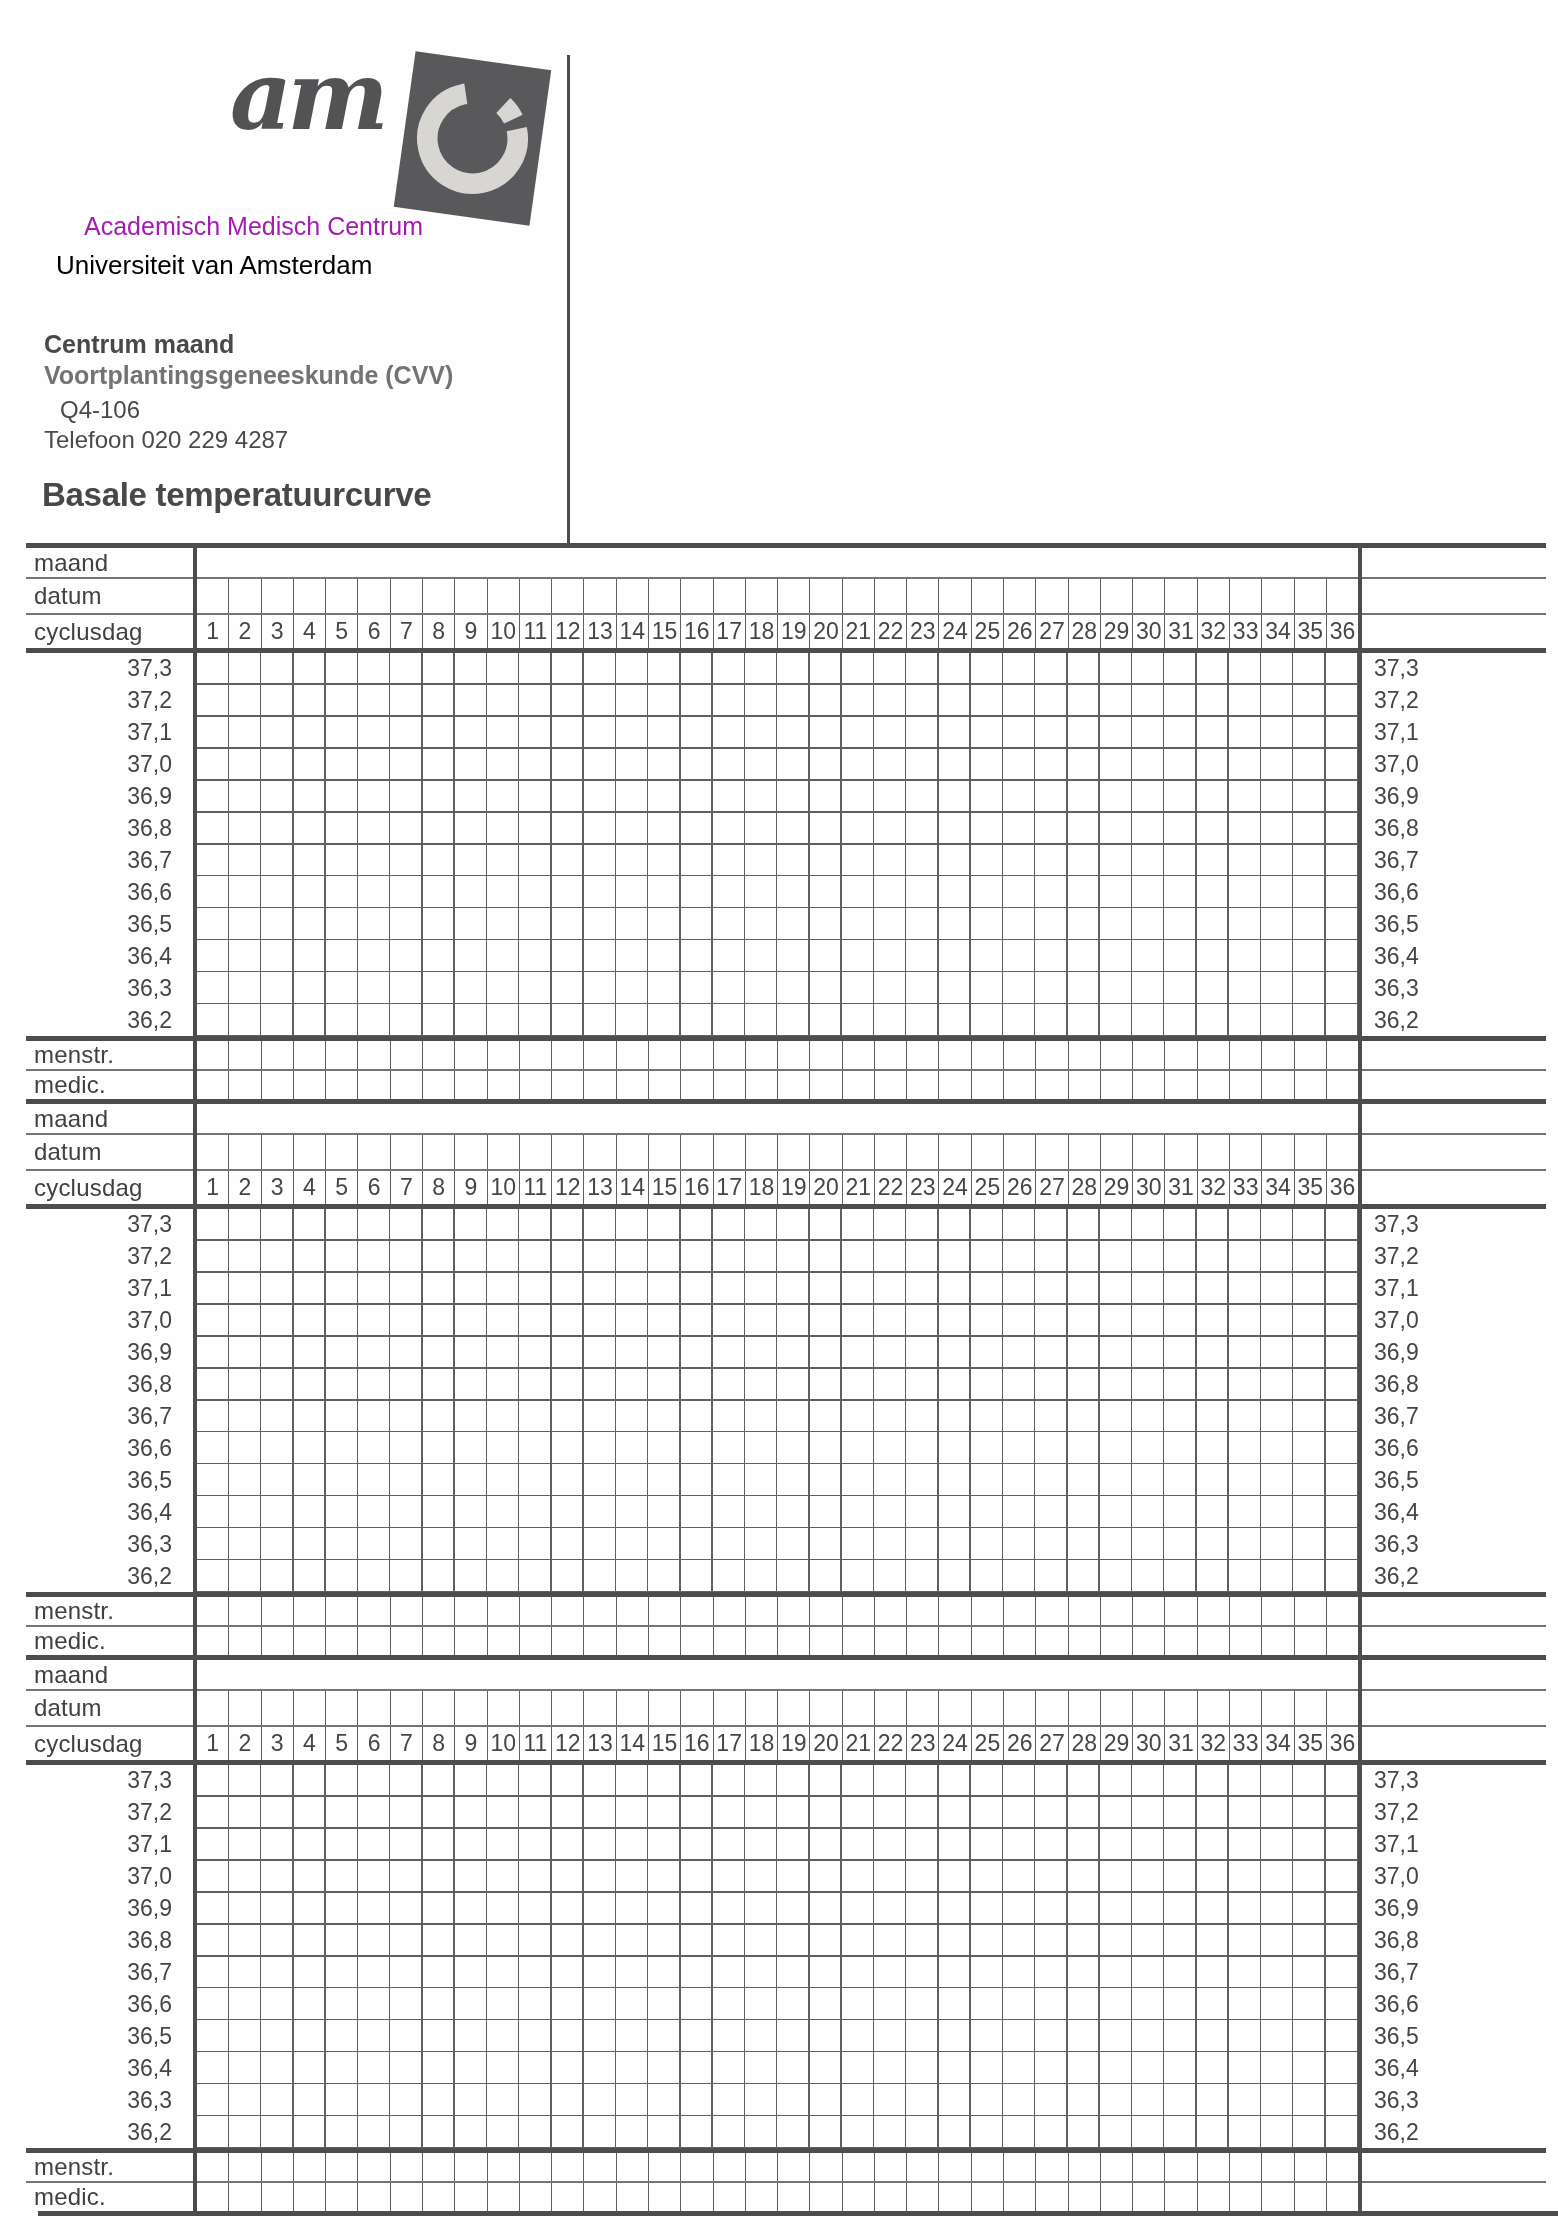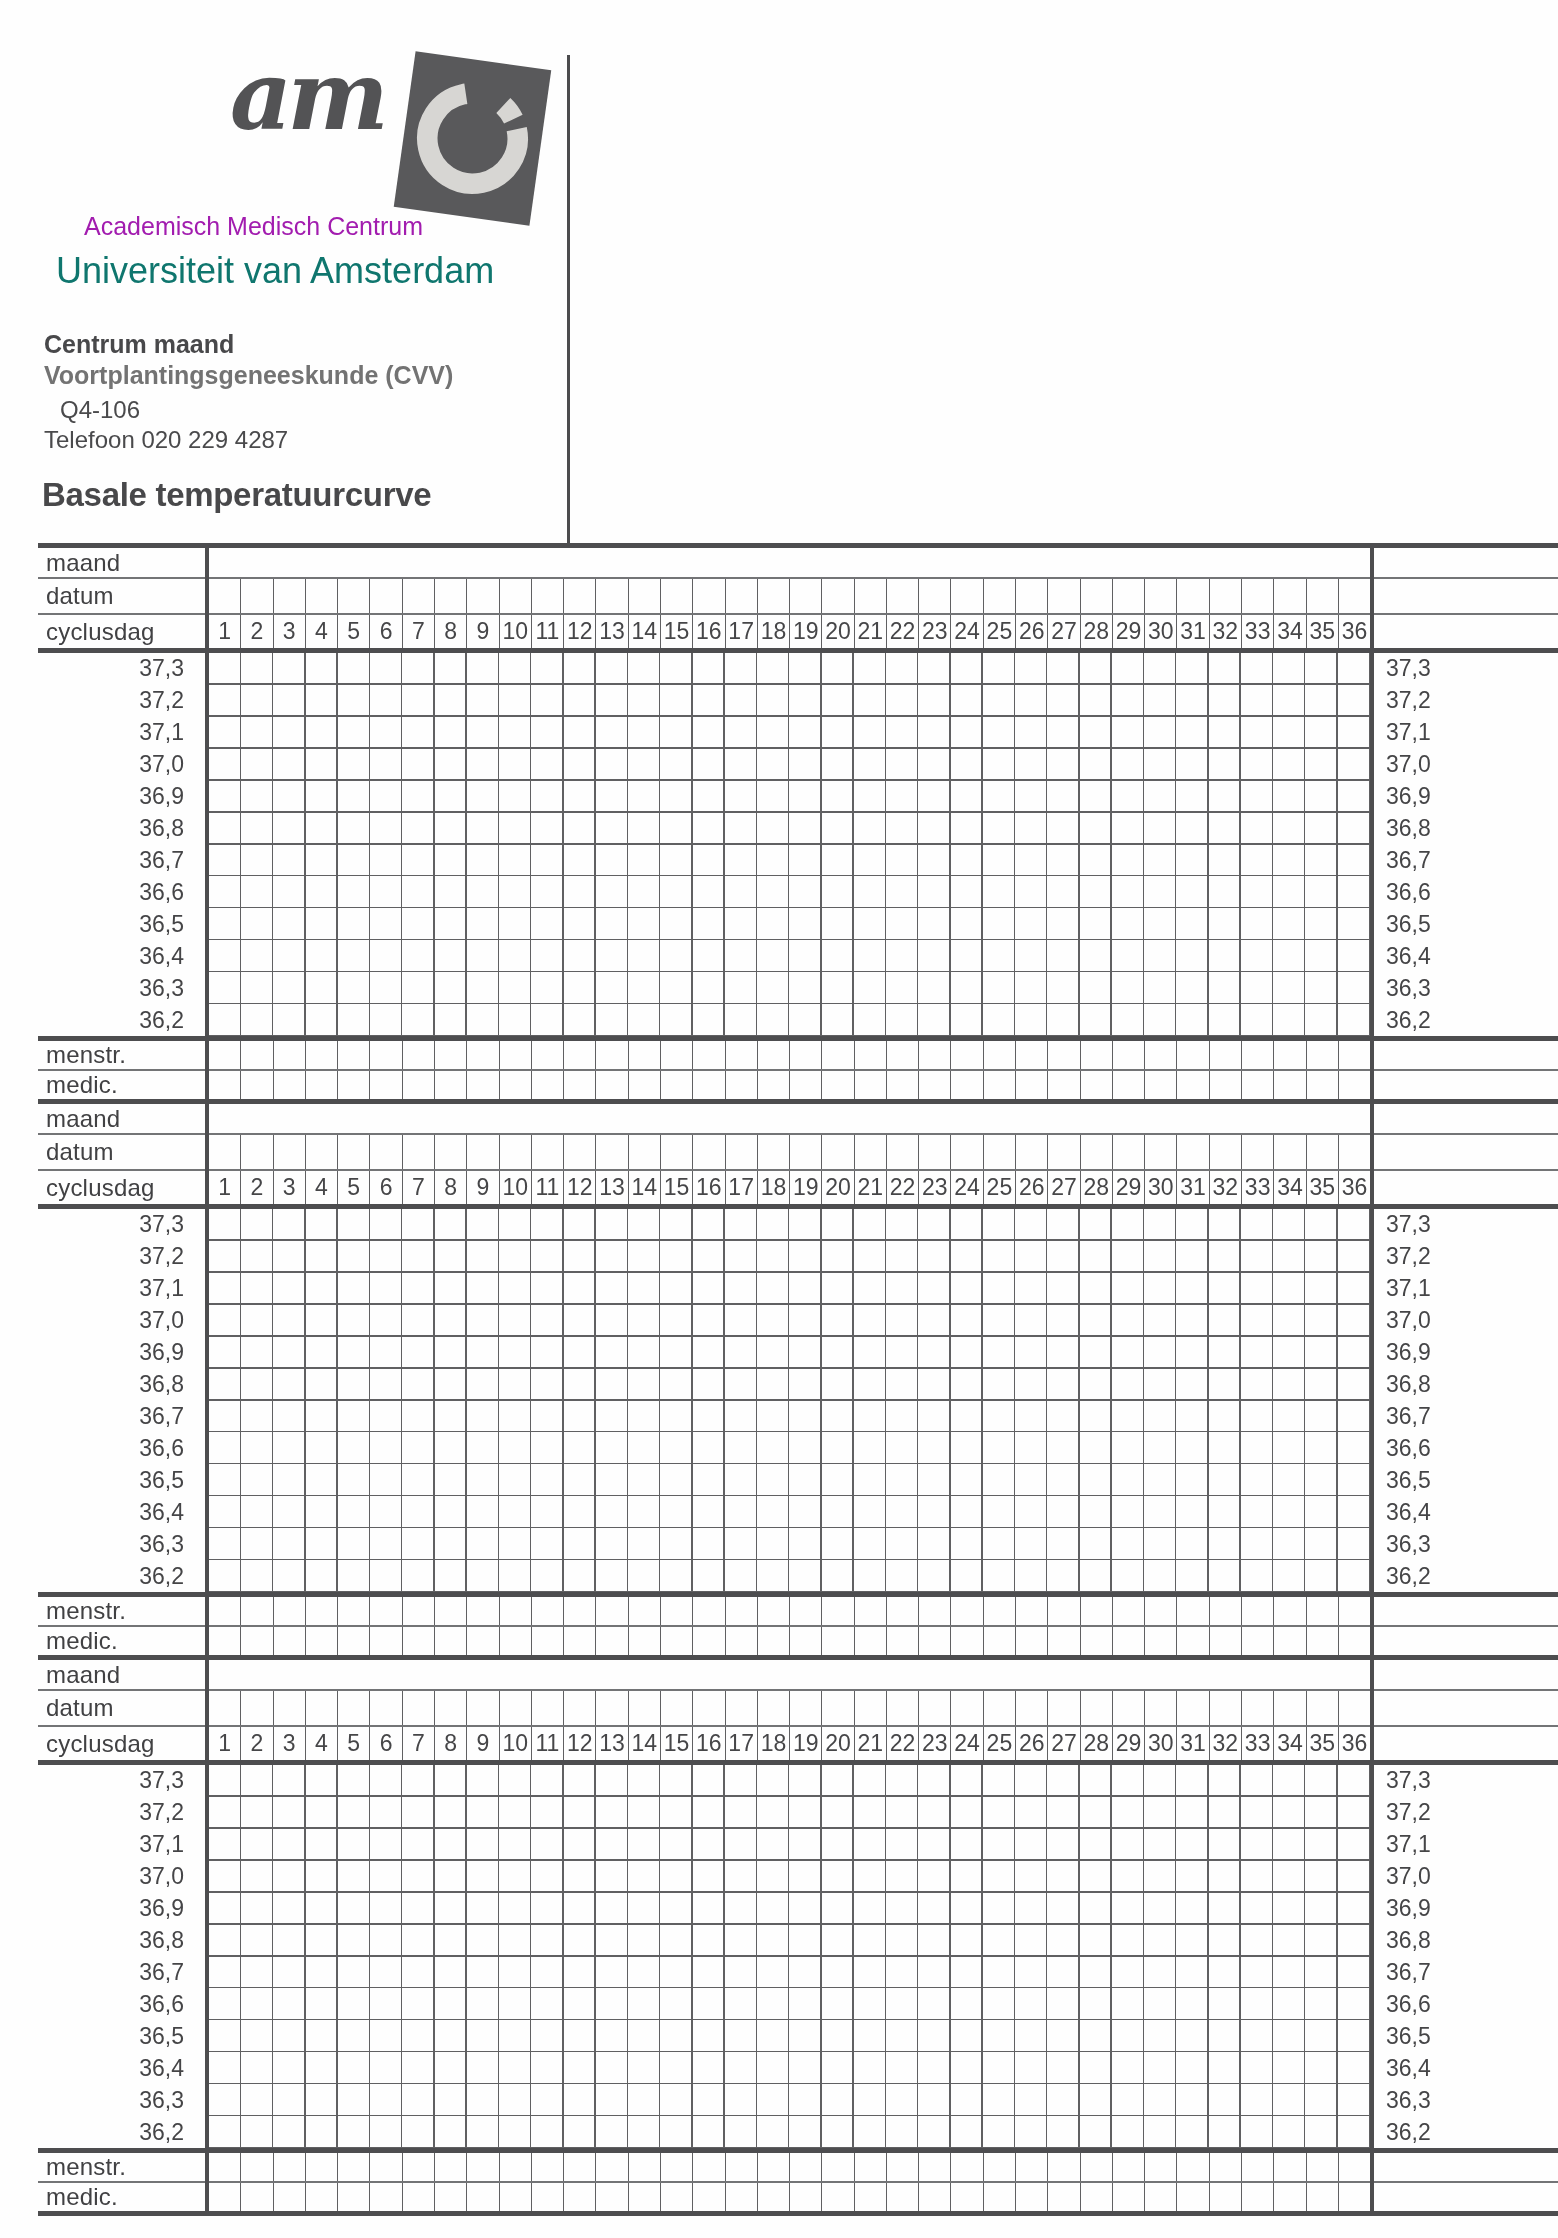--- a/index.html
+++ b/index.html
@@ -14,30 +14,30 @@
     position:absolute; left:230px; top:48px;
     font-family:"DejaVu Serif", serif; font-style:italic; font-weight:700;
     font-size:96px; line-height:1; color:#535355; letter-spacing:-5px;
   }
   .logo-sq {
     position:absolute; left:404px; top:60px; width:137px; height:157px;
     background:#59595b; transform:rotate(8deg);
   }
   .logo-sq svg { position:absolute; left:0; top:0; width:100%; height:100%; }
   .org-line1 { position:absolute; left:84px;  top:212px; font-size:25px; color:#a21caf; }
-  .org-line2 { position:absolute; left:56px;  top:250px; font-size:36px; color:#0f766e; }
+  .org-line2 { position:absolute; left:56px;  top:250px; font-size:26px; color:#000000; }
   .dept-line1{ position:absolute; left:44px;  top:330px; font-size:25px; font-weight:700; color:#48484a; }
   .dept-line2{ position:absolute; left:44px;  top:361px; font-size:25px; font-weight:700; color:#737373; }
   .dept-room { position:absolute; left:44px;  top:396px; font-size:24px; color:#4a4a4c;margin-left:16px; }
   .dept-phone{ position:absolute; left:44px;  top:426px; font-size:24px; color:#4a4a4c; }
   .form-title{ position:absolute; left:42px;  top:476px; font-size:33px; font-weight:700; color:#48484a; letter-spacing:-0.3px; }
   .header-vline { position:absolute; left:567px; top:55px; width:3px; height:488px; background:#4c4c4e; }
 
   
-  .section { position:absolute; left:38px; width:1520px; height:556px; }
+  .section { position:absolute; left:26px; width:1520px; height:556px; }
   .hl { position:absolute; left:0; width:100%; }
   .hl.thick { height:5px; background:#4d4d4f; }
   .hl.thin  { height:2px; background:#737476; }
   .vl { position:absolute; top:0; height:100%; width:4px; background:#4d4d4f; }
   .row { position:absolute; left:0; width:100%; }
   .lbl {
     position:absolute; left:8px; top:50%; transform:translateY(-50%);
     font-size:24px; color:#414143; letter-spacing:0.2px; white-space:nowrap;
   }
   .cells { position:absolute; left:171px; top:0; width:1161px; height:100%; display:flex; }

